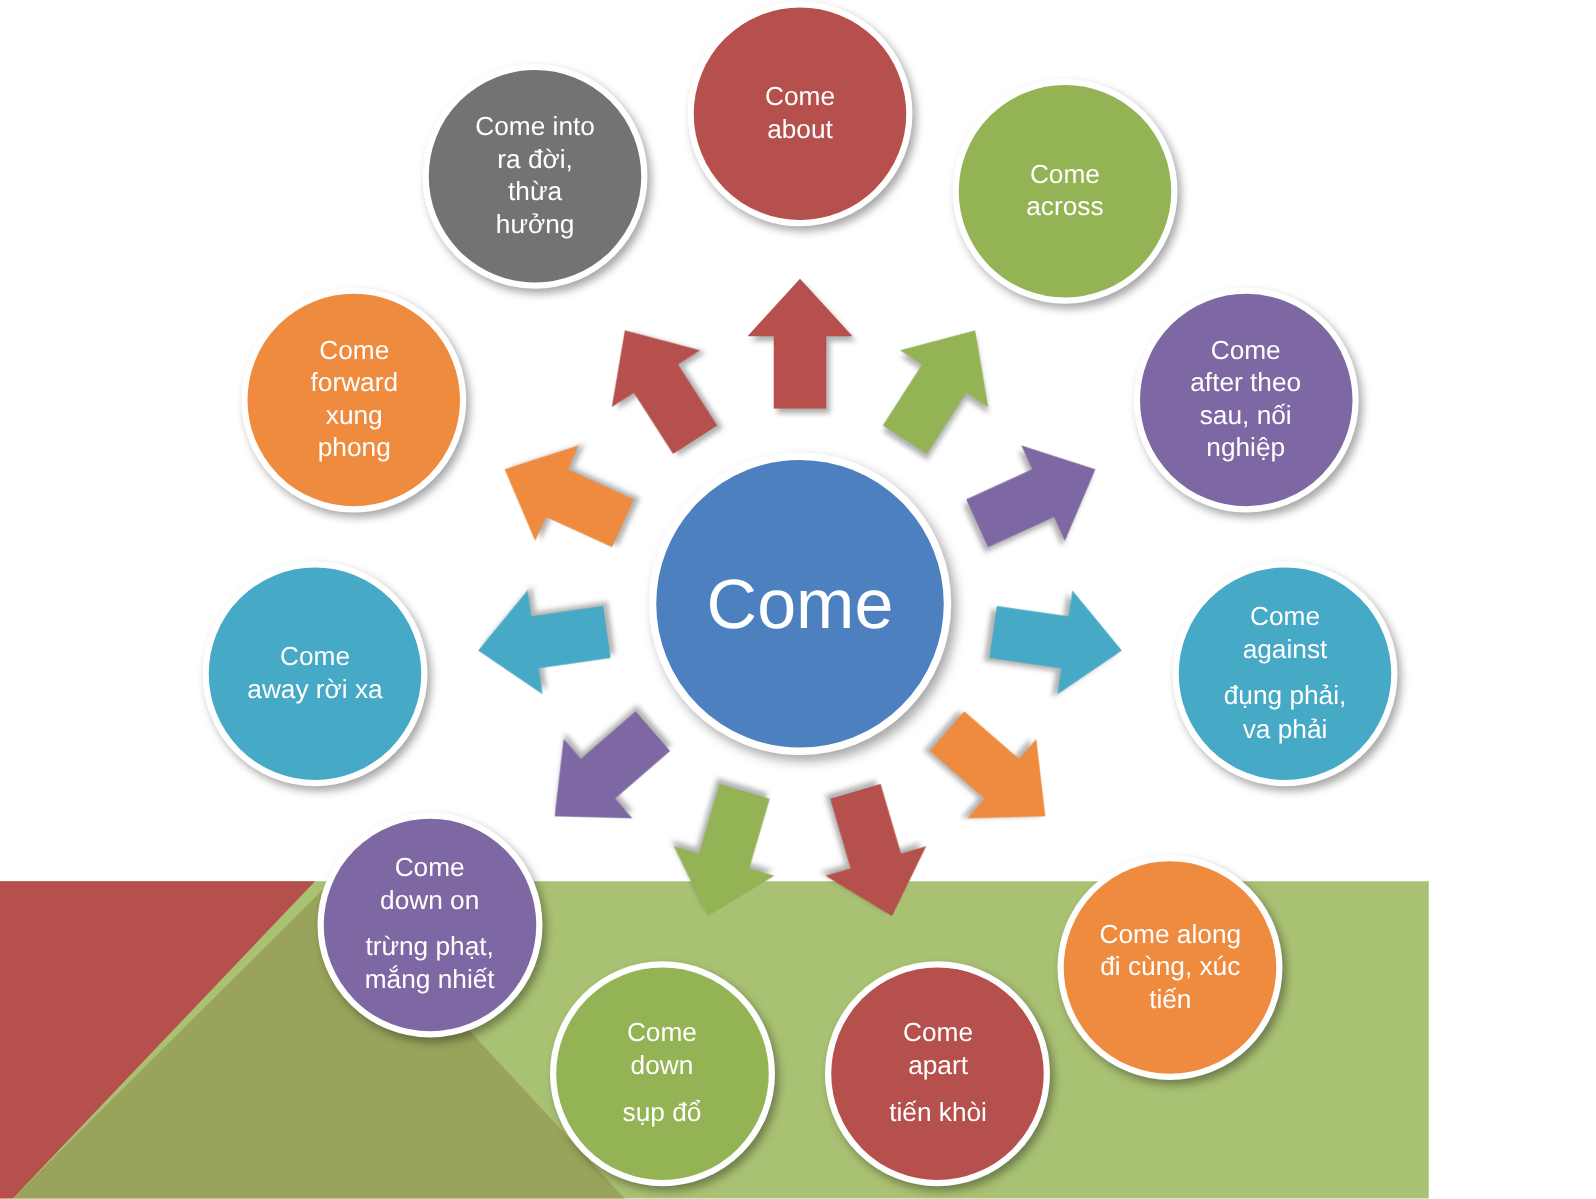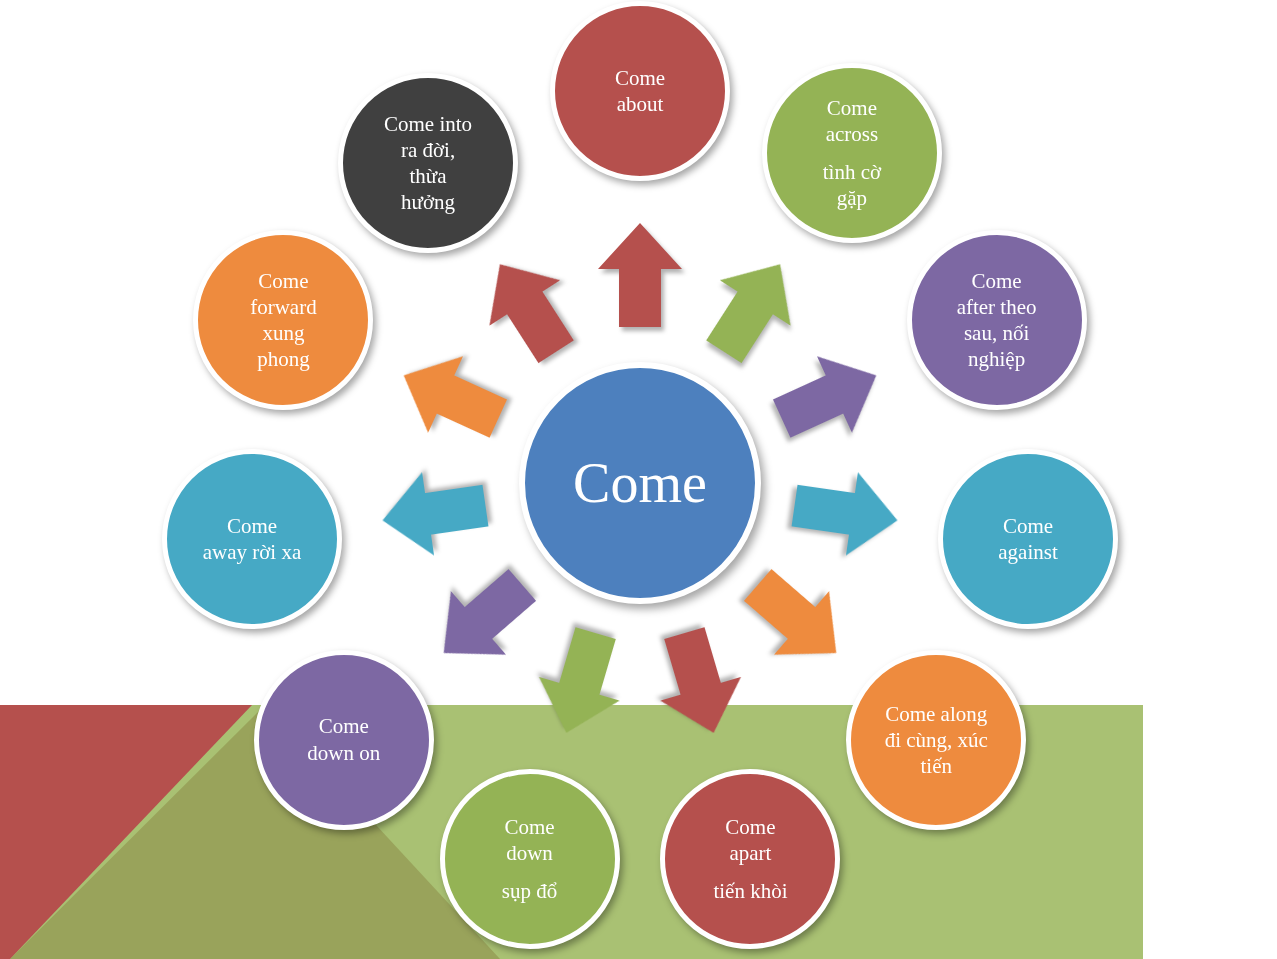--- a/index.html
+++ b/index.html
@@ -1,19 +1,19 @@
 <!DOCTYPE html>
 <html><head>
 <meta charset="utf-8">
 <style>
   html,body{margin:0;padding:0;background:#fff;}
   #stage{
     position:relative;width:1143px;height:959px;overflow:hidden;
     background:#ffffff;
-    font-family:Liberation Serif, serif;
+    font-family:Liberation Sans, sans-serif;
   }
   #bg-svg{position:absolute;left:0;top:0;z-index:0;}
   .arrow{
     position:absolute;width:84px;height:104px;z-index:2;
     filter:drop-shadow(3px 4px 2px rgba(0,0,0,0.30));
   }
   .node-circle{
     position:absolute;width:170px;height:170px;border-radius:50%;
     border:5px solid #ffffff;
     box-shadow:3px 4px 7px rgba(0,0,0,0.35);
@@ -83,63 +83,65 @@
         </svg></div>
     </div>
   <div id="nodes-layer">
       <div class="node-circle" style="left: 550px; top: 1px; background: rgb(181, 80, 77);">
         <div class="node-text">Come
 about</div>
       </div>
       <div class="node-circle" style="left: 761.931px; top: 63.2286px; background: rgb(148, 179, 85);">
         <div class="node-text">Come
 across</div>
-        <div class="node-text second">tình cờ
-gặp</div>
       </div>
       <div class="node-circle" style="left: 906.576px; top: 230.157px; background: rgb(125, 104, 163);">
         <div class="node-text">Come
 after theo
 sau, nối
 nghiệp</div>
       </div>
       <div class="node-circle" style="left: 938.01px; top: 448.787px; background: rgb(70, 169, 197);">
         <div class="node-text">Come
 against</div>
+        <div class="node-text second">đụng phải,
+va phải</div>
       </div>
-      <div class="node-circle" style="left: 846.254px; top: 650px; background: rgb(238, 139, 62); text-align: center;">
+      <div class="node-circle" style="left: 846.254px; top: 684px; background: rgb(238, 139, 62); text-align: center;">
         <div class="node-text">Come along
 đi cùng, xúc
 tiến</div>
       </div>
       <div class="node-circle" style="left: 660.439px; top: 769.121px; background: rgb(181, 80, 77);">
         <div class="node-text">Come
 apart</div>
         <div class="node-text second">tiến khòi</div>
       </div>
       <div class="node-circle" style="left: 439.561px; top: 769.121px; background: rgb(148, 179, 85);">
         <div class="node-text">Come
 down</div>
         <div class="node-text second">sụp đổ</div>
       </div>
       <div class="node-circle" style="left: 253.746px; top: 649.705px; background: rgb(125, 104, 163);">
         <div class="node-text">Come
 down on</div>
+        <div class="node-text second">trừng phạt,
+mắng nhiết</div>
       </div>
       <div class="node-circle" style="left: 161.99px; top: 448.787px; background: rgb(70, 169, 197);">
         <div class="node-text">Come
 away rời xa</div>
       </div>
       <div class="node-circle" style="left: 193.424px; top: 230.157px; background: rgb(238, 139, 62);">
         <div class="node-text">Come
 forward
 xung
 phong</div>
       </div>
-      <div class="node-circle" style="left: 338.069px; top: 73px; background: #404040;">
+      <div class="node-circle" style="left: 338.069px; top: 51px; background: #737373;">
         <div class="node-text">Come into
 ra đời,
 thừa
 hưởng</div>
       </div>
     </div>
 
   <div id="center-node" style="background: rgb(77, 128, 190);">
     <div id="center-label">Come</div>
   </div>

